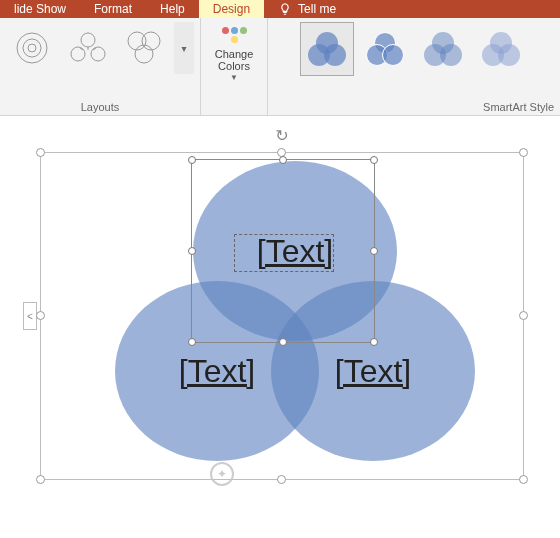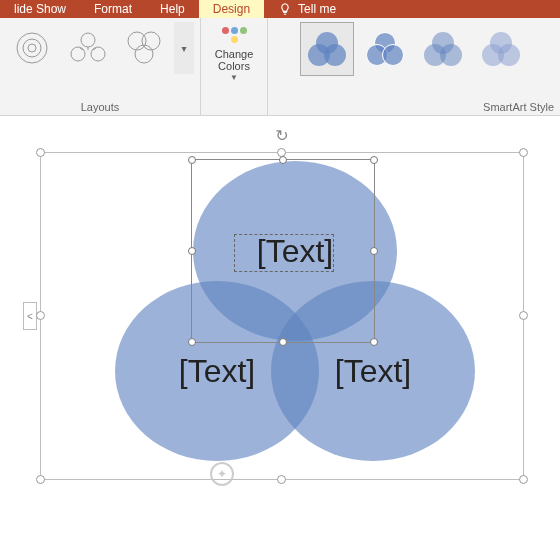--- a/index.html
+++ b/index.html
@@ -37,21 +37,21 @@
   .smartart-frame .handle { position: absolute; width: 9px; height: 9px; background: #fff; border: 1px solid #9a9a9a; border-radius: 50%; }
   .h-tl { left: -5px; top: -5px; } .h-tm { left: 50%; top: -5px; margin-left: -5px; } .h-tr { right: -5px; top: -5px; }
   .h-ml { left: -5px; top: 50%; margin-top: -5px; } .h-mr { right: -5px; top: 50%; margin-top: -5px; }
   .h-bl { left: -5px; bottom: -5px; } .h-bm { left: 50%; bottom: -5px; margin-left: -5px; } .h-br { right: -5px; bottom: -5px; }
 
   .rotate-handle { position: absolute; left: 50%; top: -28px; margin-left: -10px; width: 20px; height: 20px; color: #888; font-size: 16px; display: flex; align-items: center; justify-content: center; }
 
   .expand-handle { position: absolute; left: -18px; top: 50%; margin-top: -14px; width: 14px; height: 28px; border: 1px solid #bdbdbd; background: #fff; font-size: 10px; color: #888; display: flex; align-items: center; justify-content: center; cursor: pointer; }
 
   .venn-canvas { position: absolute; left: 0; top: 0; width: 100%; height: 100%; }
-  .circle { position: absolute; width: 204px; height: 180px; border-radius: 50%; background: rgba(96,130,192,0.62); display: flex; align-items: center; justify-content: center; font-size: 32px; color: #222; }
+  .circle { position: absolute; width: 204px; height: 180px; border-radius: 50%; background: rgba(96,130,192,0.62); display: flex; align-items: center; justify-content: center; font-size: 32px; color: #222; text-decoration: underline; }
   .circle.top { left: 152px; top: 8px; }
   .circle.bl { left: 74px; top: 128px; }
   .circle.br { left: 230px; top: 128px; }
 
   .sel-top { position: absolute; left: 150px; top: 6px; width: 184px; height: 184px; border: 1px solid #888; }
   .sel-top .handle { position: absolute; width: 8px; height: 8px; background: #fff; border: 1px solid #777; border-radius: 50%; }
   .sel-top .txtbox { position: absolute; left: 42px; top: 74px; width: 100px; height: 38px; border: 1px dashed #666; }
 
   .watermark { position: absolute; left: 210px; bottom: 40px; color: rgba(200,200,200,0.9); font-size: 22px; font-style: italic; display: flex; align-items: center; gap: 4px; pointer-events: none; }
   .watermark .wm-icon { width: 24px; height: 24px; border: 2px solid rgba(200,200,200,0.9); border-radius: 50%; display: inline-flex; align-items: center; justify-content: center; font-size: 12px; font-style: normal; }

